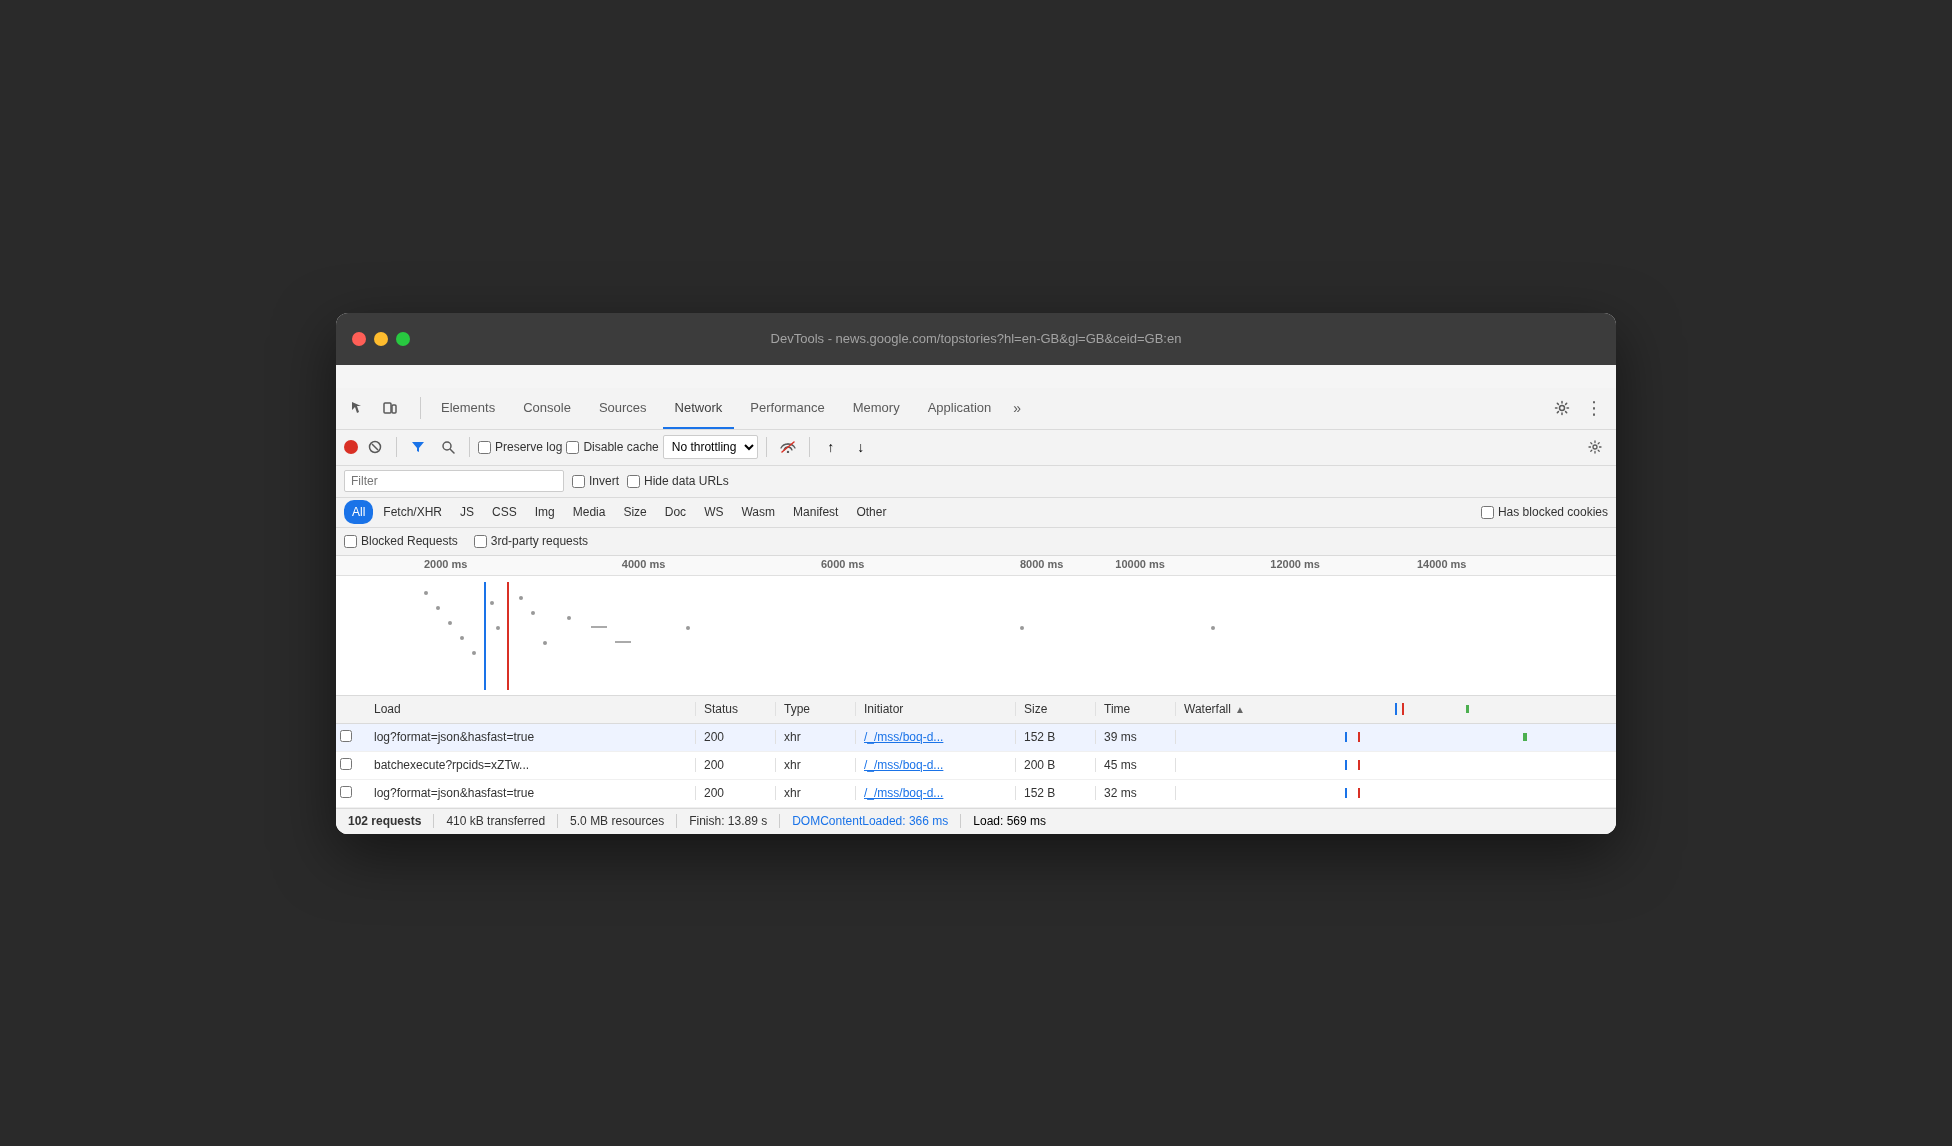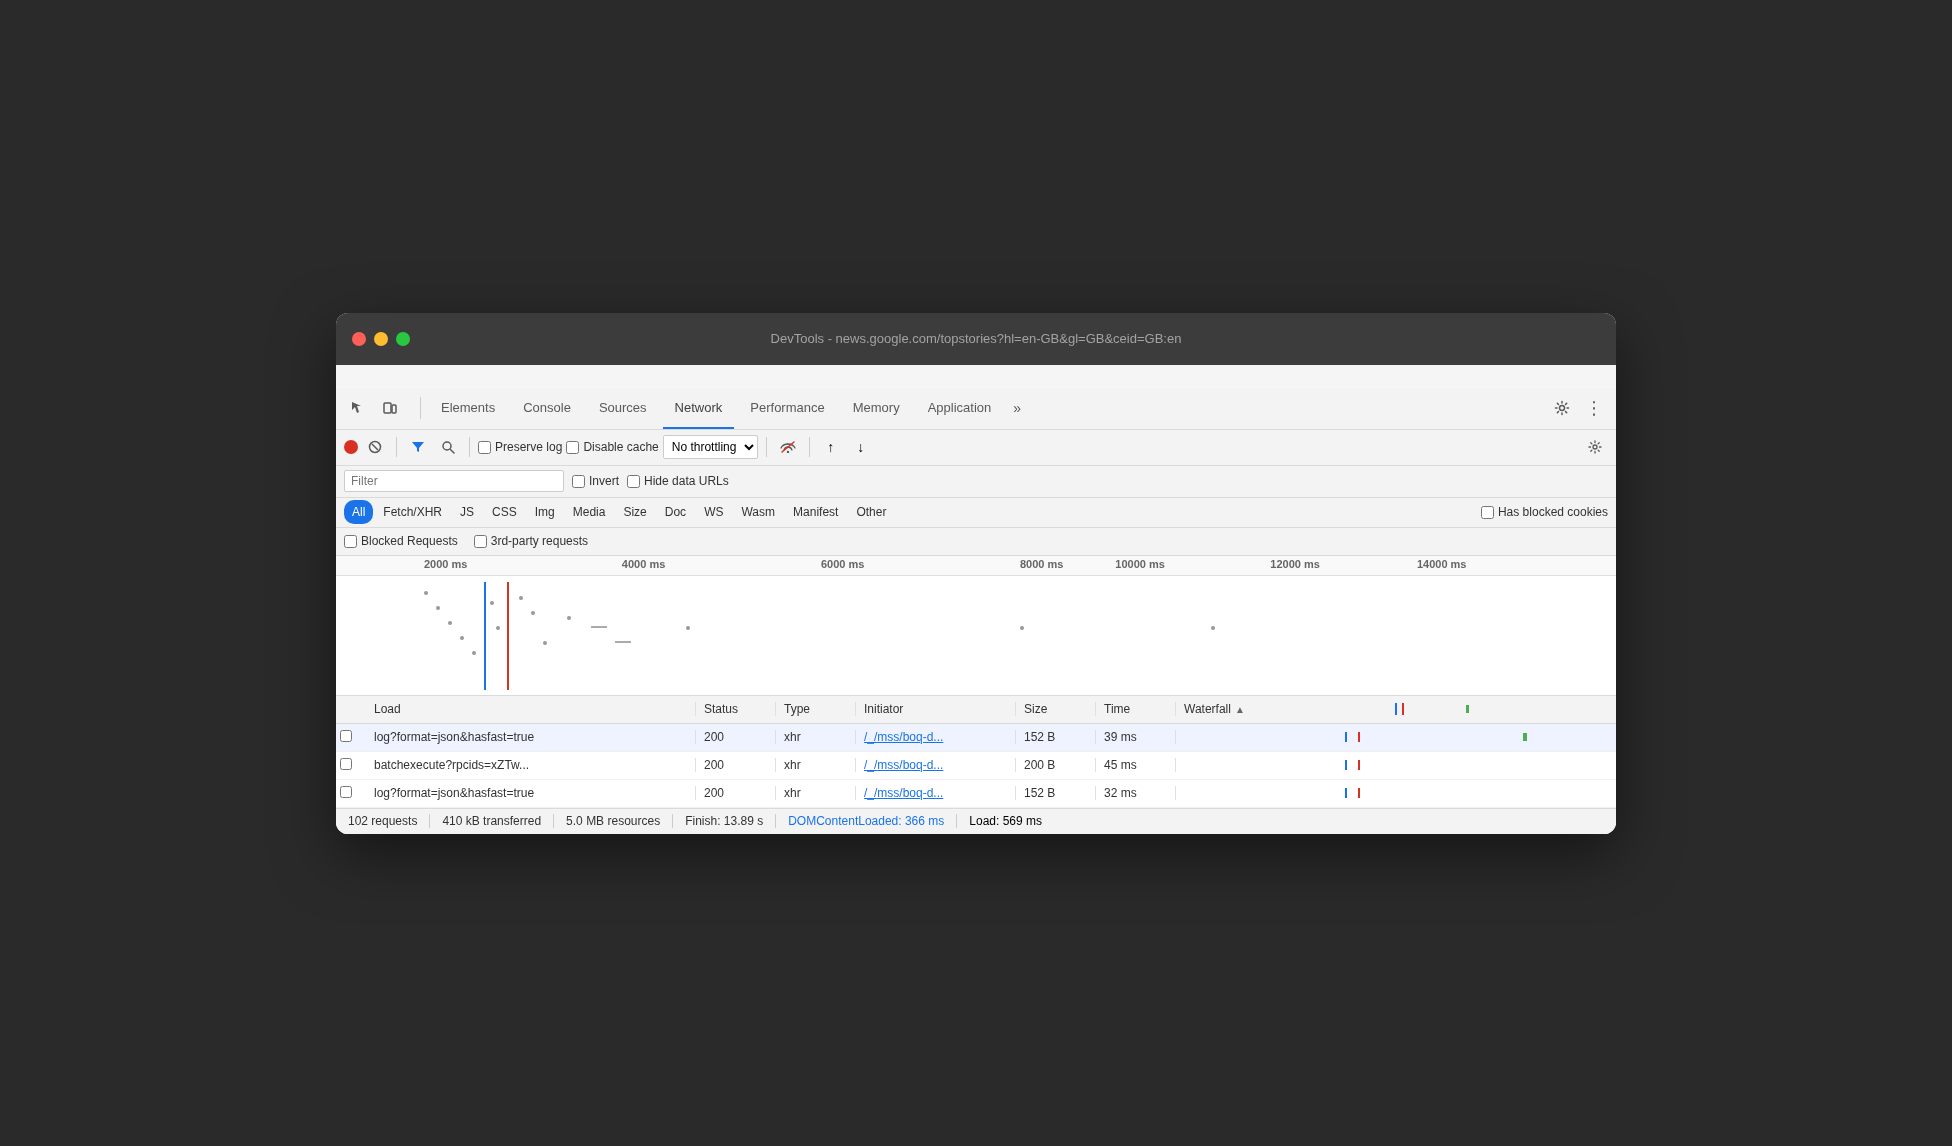--- a/index.html
+++ b/index.html
@@ -357,21 +357,21 @@
       height: 26px;
       padding: 0 12px;
       font-size: 12px;
       color: #333;
       gap: 0;
     }
     .status-seg {
       padding: 0 12px;
       border-right: 1px solid #cccccc;
     }
-    .status-seg:first-child { padding-left: 0; }
+    .status-seg:first-child { padding-left: 0; font-weight: bold; }
     .dom-loaded { color: #1a73e8; font-weight: 500; }
     .load-time { color: #000000; font-weight: 500; }
 
     
     .tdot {
       position: absolute;
       width: 4px;
       height: 4px;
       border-radius: 50%;
       background: #999;

